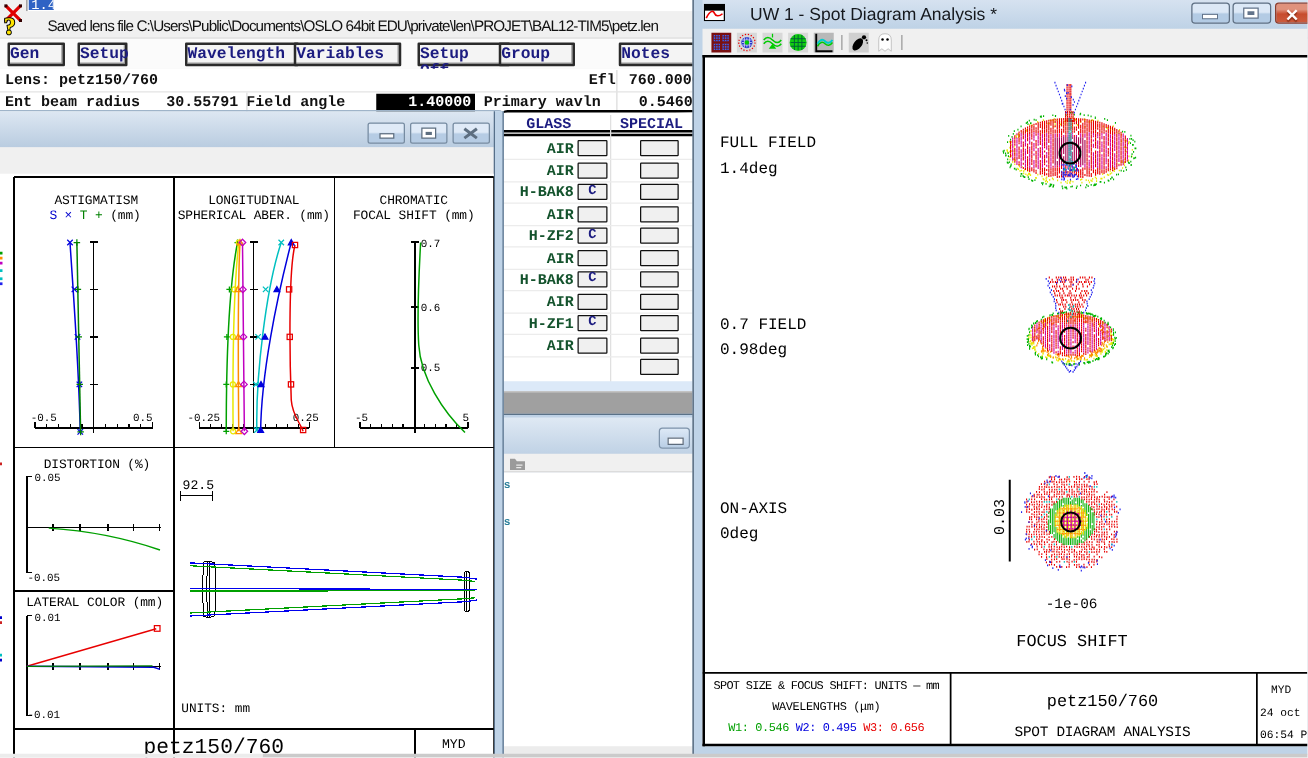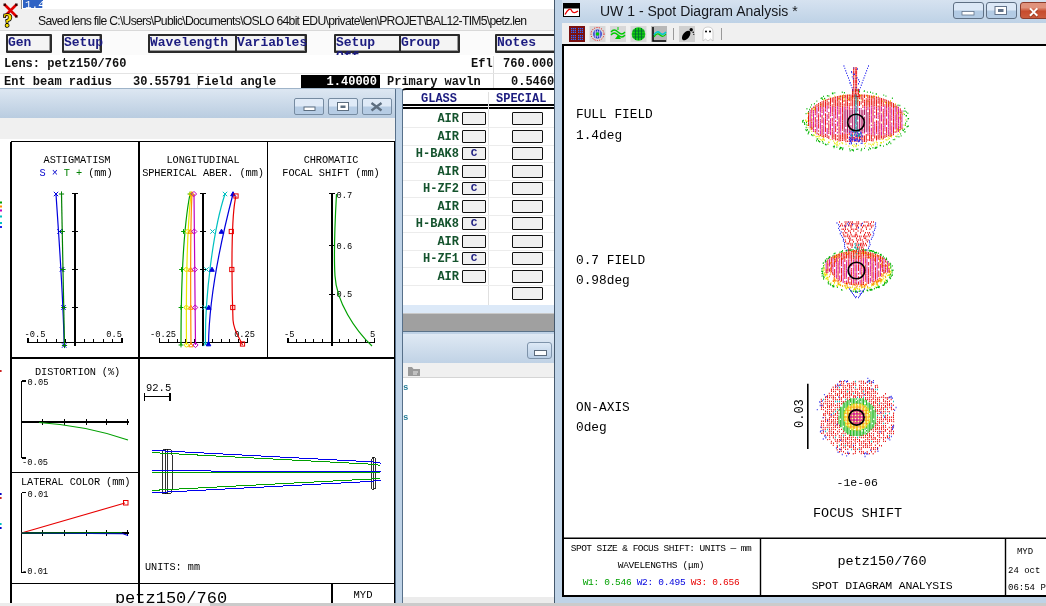--- a/index.html
+++ b/index.html
@@ -69,21 +69,21 @@
 </svg>
 <div class="abs" id="msgrow"></div>
 <div class="abs" id="msgtext">Saved lens file  C:\Users\Public\Documents\OSLO 64bit EDU\private\len\PROJET\BAL12-TIM5\petz.len</div>
 <svg class="abs" style="left:1px;top:10px;z-index:5" width="17" height="20" viewBox="0 0 17 20">
  <text x="2" y="17" font-family="Liberation Serif" font-size="19" font-weight="bold" fill="#ffe400" stroke="#000" stroke-width="1.6" paint-order="stroke">?</text>
 </svg>
 <div class="abs" id="btnrow"></div>
 <div class="obtn" style="left:6px;width:46px">Gen</div>
 <div class="obtn" style="left:62px;width:40px">Setup</div>
 <div class="obtn" style="left:148px;width:91px">Wavelength</div>
-<div class="obtn" style="left:235px;width:72px">Variables</div>
+<div class="obtn" style="left:235px;width:86px">Variables</div>
 <div class="obtn" style="left:334px;width:74px">Setup Off</div>
 <div class="obtn" style="left:399px;width:61px">Group</div>
 <div class="obtn" style="left:495px;width:62px">Notes</div>
 
 <div class="abs" id="lensrows">
  <div style="left:4px;top:2px">Lens: petz150/760</div>
  <div style="left:471px;top:2px">Efl</div>
  <div style="left:503px;top:2px">760.0000</div>
  <div style="left:4px;top:20px">Ent beam radius</div>
  <div style="left:133px;top:20px">30.55791</div>

